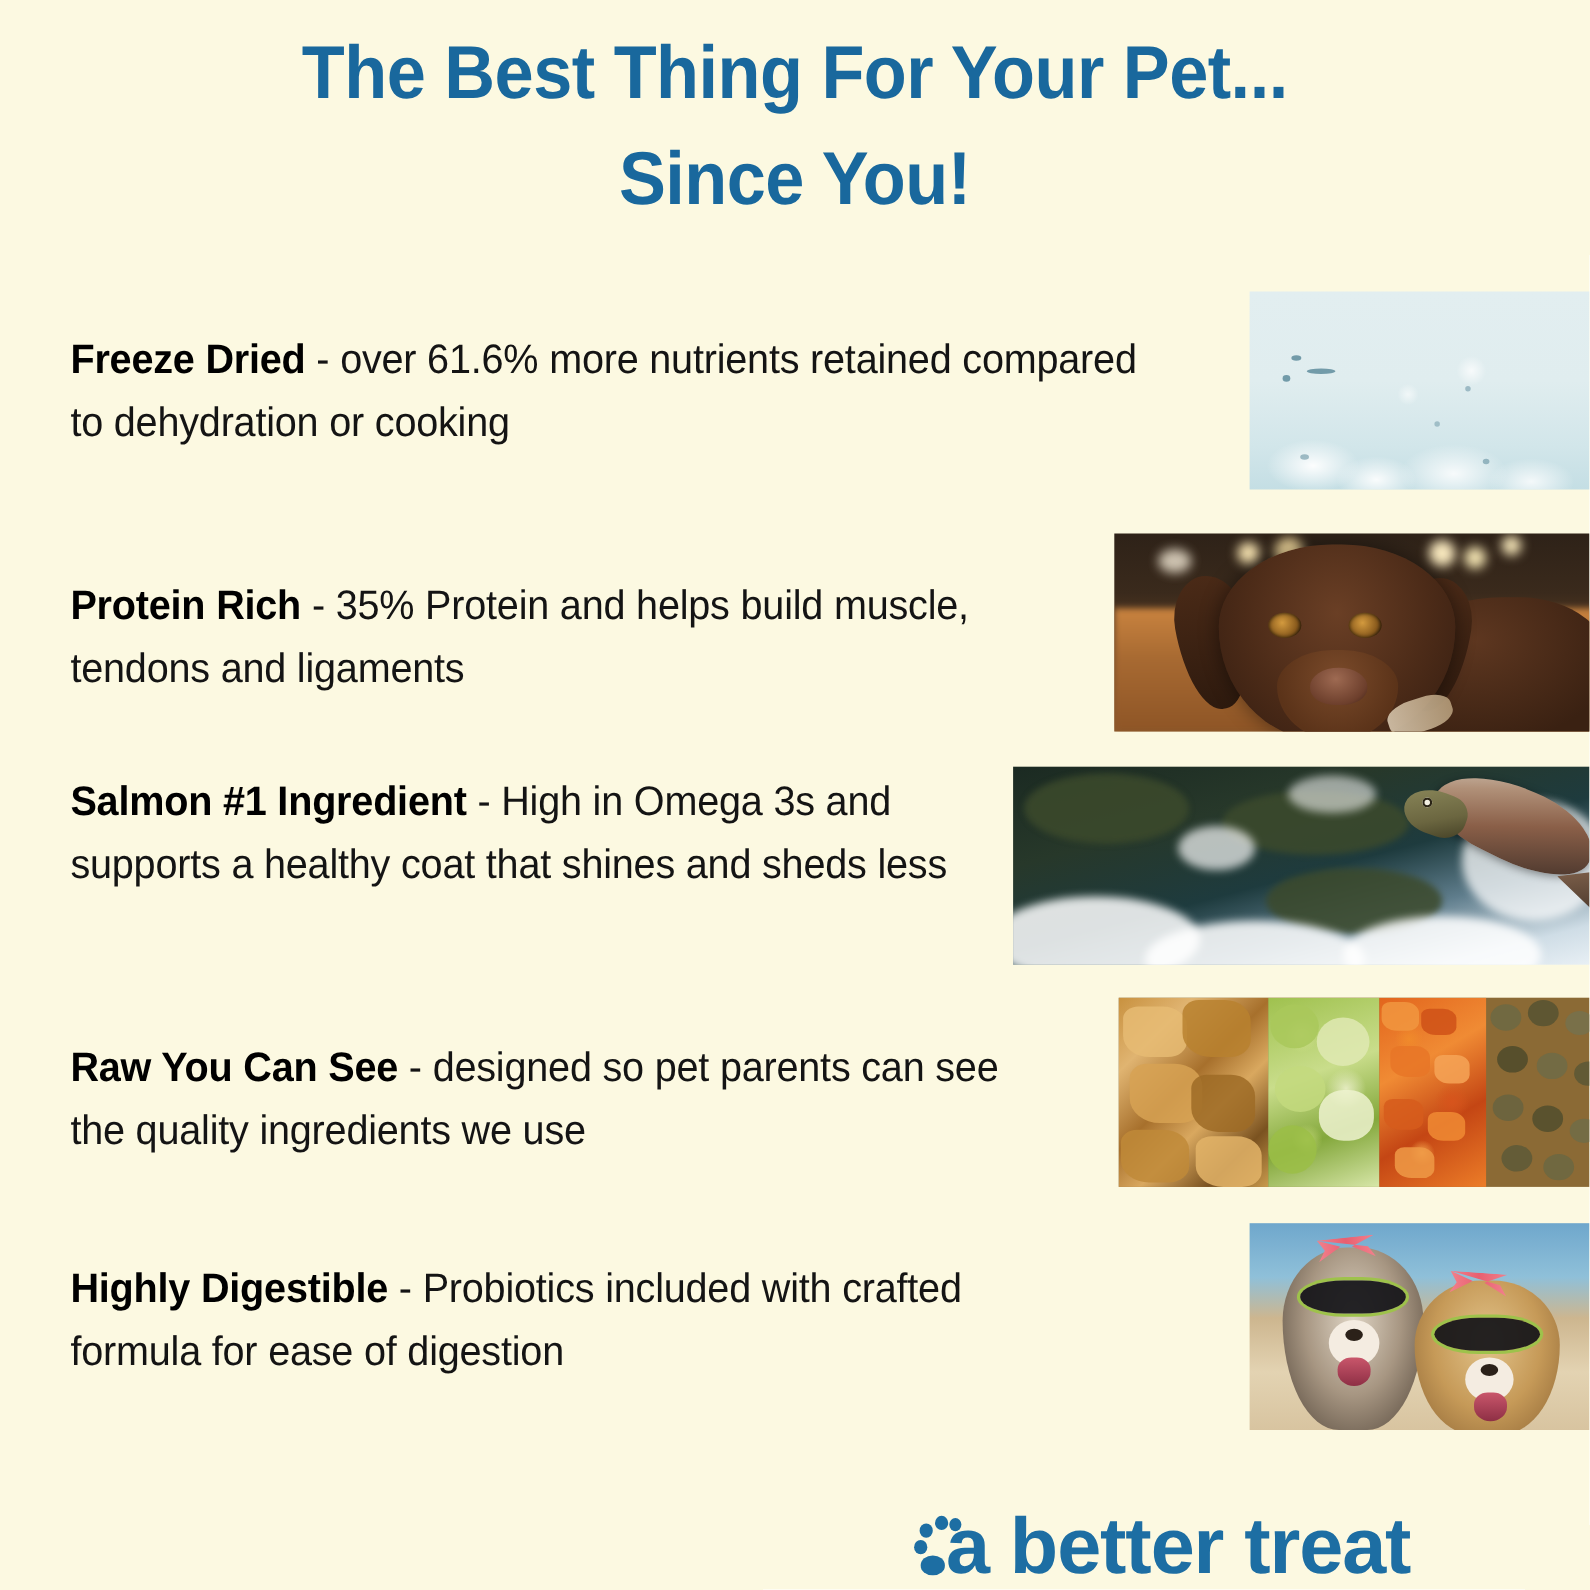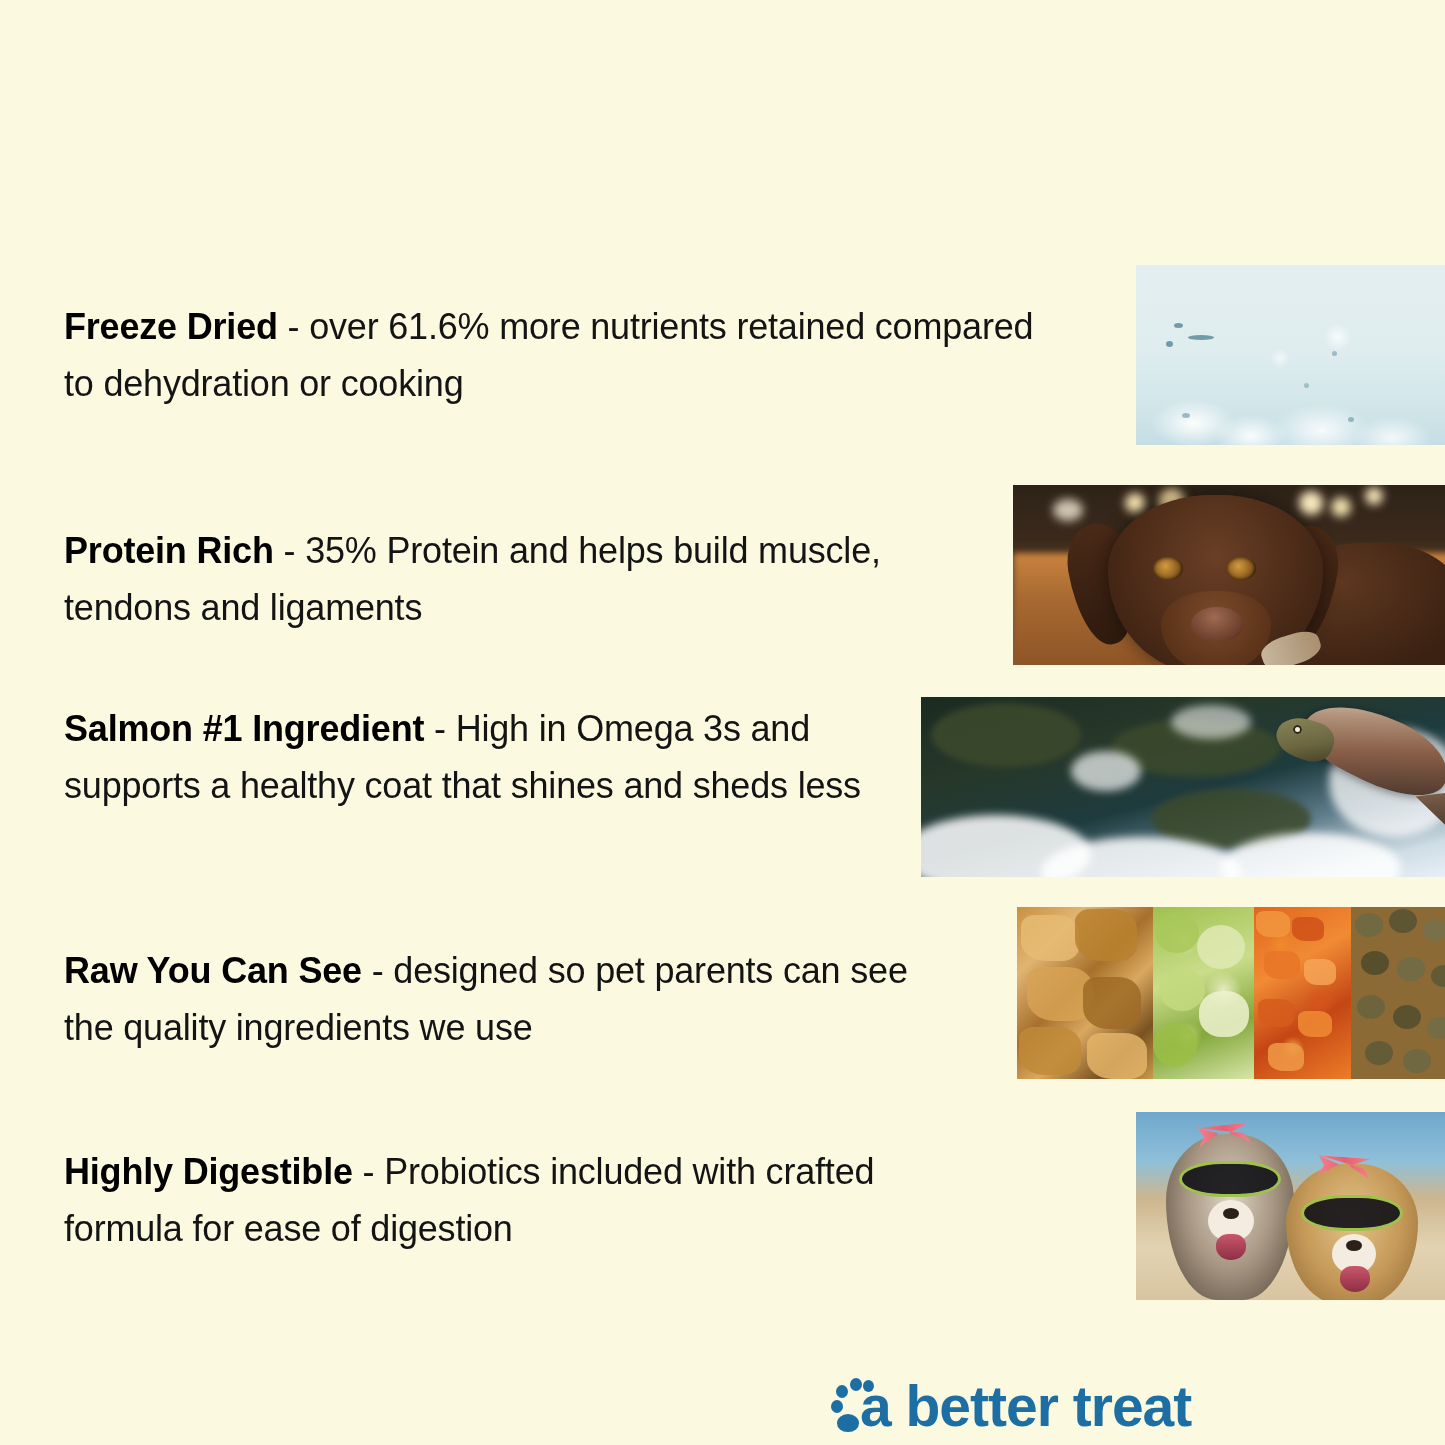--- a/index.html
+++ b/index.html
@@ -320,33 +320,37 @@
     display: block;
   }
   .paw .t1 { left: 1px;  top: 22px; width: 12px; height: 13px; }
   .paw .t2 { left: 6px;  top: 7px;  width: 12px; height: 13px; }
   .paw .t3 { left: 20px; top: 0px;  width: 12px; height: 13px; }
   .paw .t4 { left: 33px; top: 2px;  width: 11px; height: 12px; }
   .paw .pad{ left: 7px;  top: 36px; width: 22px; height: 18px; border-radius: 50% 50% 48% 48%; }
   .logo-text {
     color: #1D6EA3;
     font-family: "Liberation Sans", sans-serif;
-    font-size: 57px;
+    font-size: 72px;
     font-weight: bold;
     line-height: 76px;
     letter-spacing: -1px;
     margin-left: -18px;
     white-space: nowrap;
   }
 </style>
 </head>
 <body>
 
 <div class="page">
 
+  <div class="title-block">
+    <span class="title-line">The Best Thing For Your Pet...</span>
+    <span class="title-line">Since You!</span>
+  </div>
 
   <div class="features">
 
     <div class="feature f1">
       <b>Freeze Dried</b><span> - </span><span>over 61.6% more nutrients retained compared to dehydration or cooking</span>
     </div>
 
     <div class="feature f2">
       <b>Protein Rich</b><span> - </span><span>35% Protein and helps build muscle, tendons and ligaments</span>
     </div>

